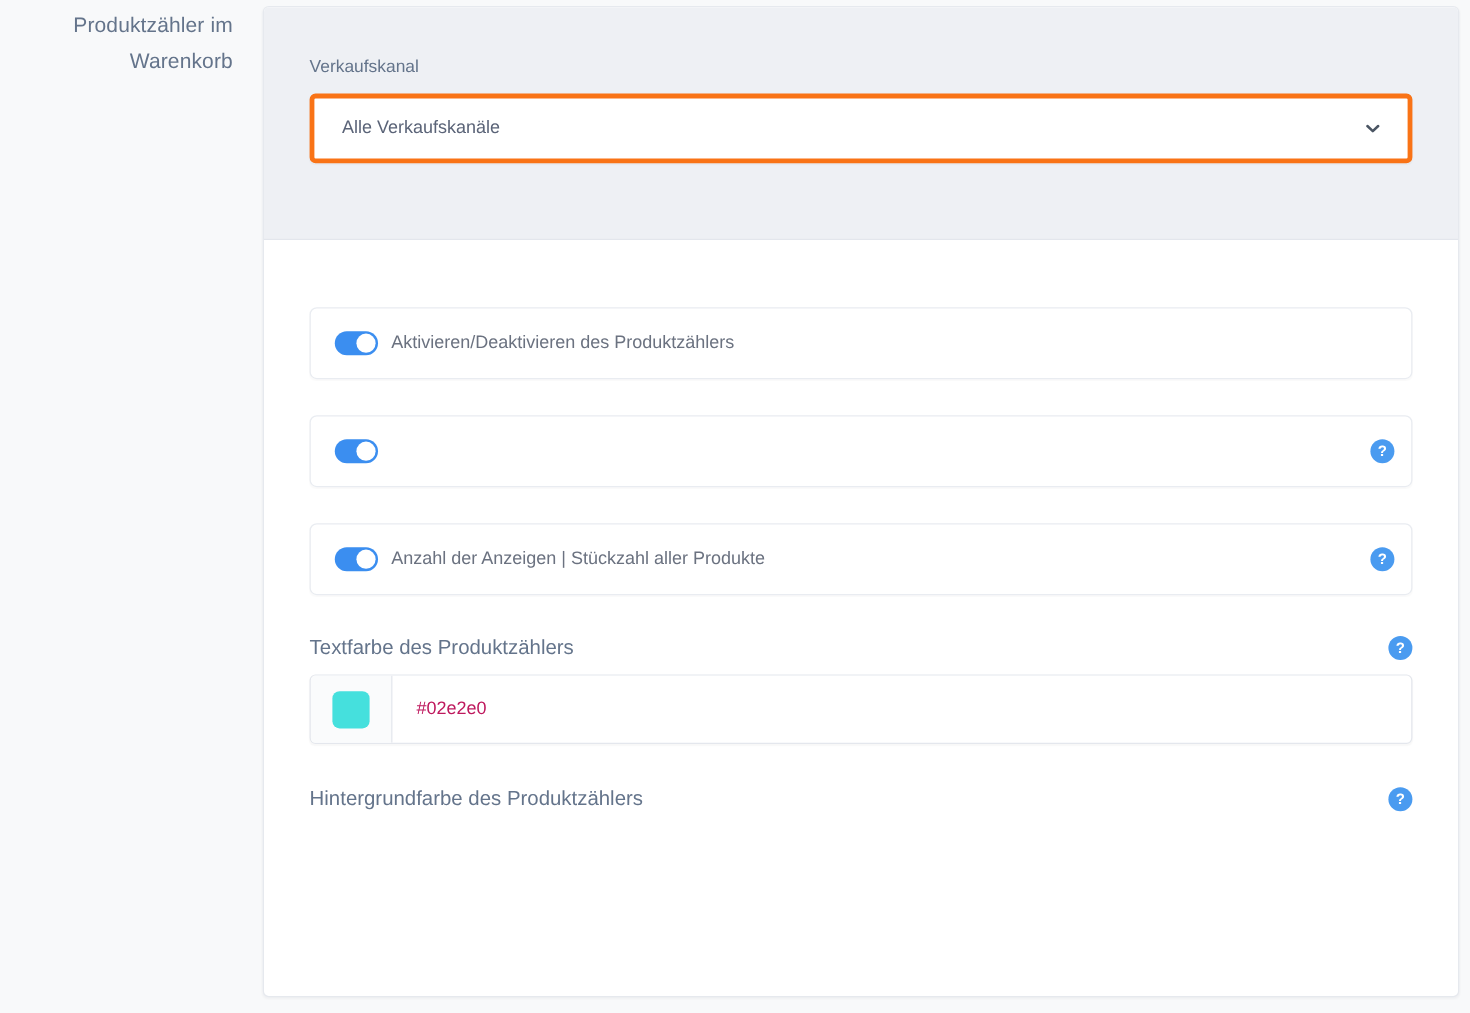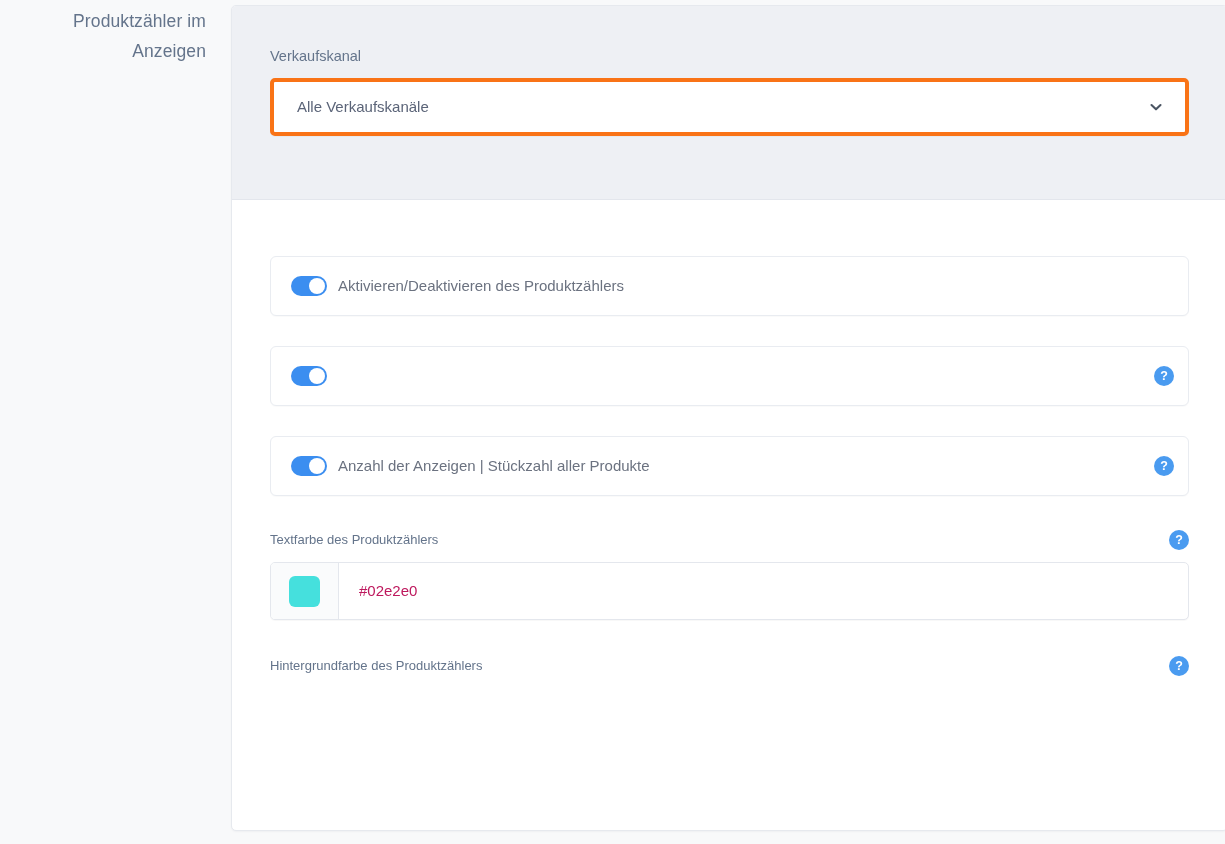--- a/index.html
+++ b/index.html
@@ -10,21 +10,20 @@
     background: #f8f9fa;
     font-family: "Liberation Sans", sans-serif;
     overflow: hidden;
   }
 
   .screen {
     position: relative;
     width: 1043px;
     height: 844px;
     background: #f8f9fa;
-    margin-left: 12px;
   }
 
   
   .section-label {
     position: absolute;
     left: 0;
     top: 0;
     width: 200px;
     padding: 6px 6px 0 0;
     text-align: right;
@@ -167,21 +166,21 @@
   .color-group { margin-top: 34px; }
   .color-group.second { margin-top: 36px; text-align: right; }
 
   .color-label-line {
     display: flex;
     align-items: center;
     justify-content: space-between;
     margin-bottom: 12px;
   }
   .color-label {
-    font-size: 13px;
+    font-size: 17px;
     color: #64748b;
     line-height: 20px;
   }
 
   .color-input {
     display: flex;
     align-items: stretch;
     height: 58px;
     background: #ffffff;
     border: 1px solid #e4e7ed;
@@ -218,21 +217,21 @@
     line-height: 20px;
   }
 </style>
 </head>
 <body>
 
 <div class="screen">
 
   <div class="section-label">
     <div>Produktzähler im</div>
-    <div>Anzeigen</div>
+    <div>Warenkorb</div>
   </div>
 
   <div class="card">
 
     <div class="card-header">
       <div class="field-label">Verkaufskanal</div>
       <div class="select-box">
         <span class="select-value">Alle Verkaufskanäle</span>
         <span class="chevron">
           <svg width="16" height="16" viewBox="0 0 16 16" fill="none">

